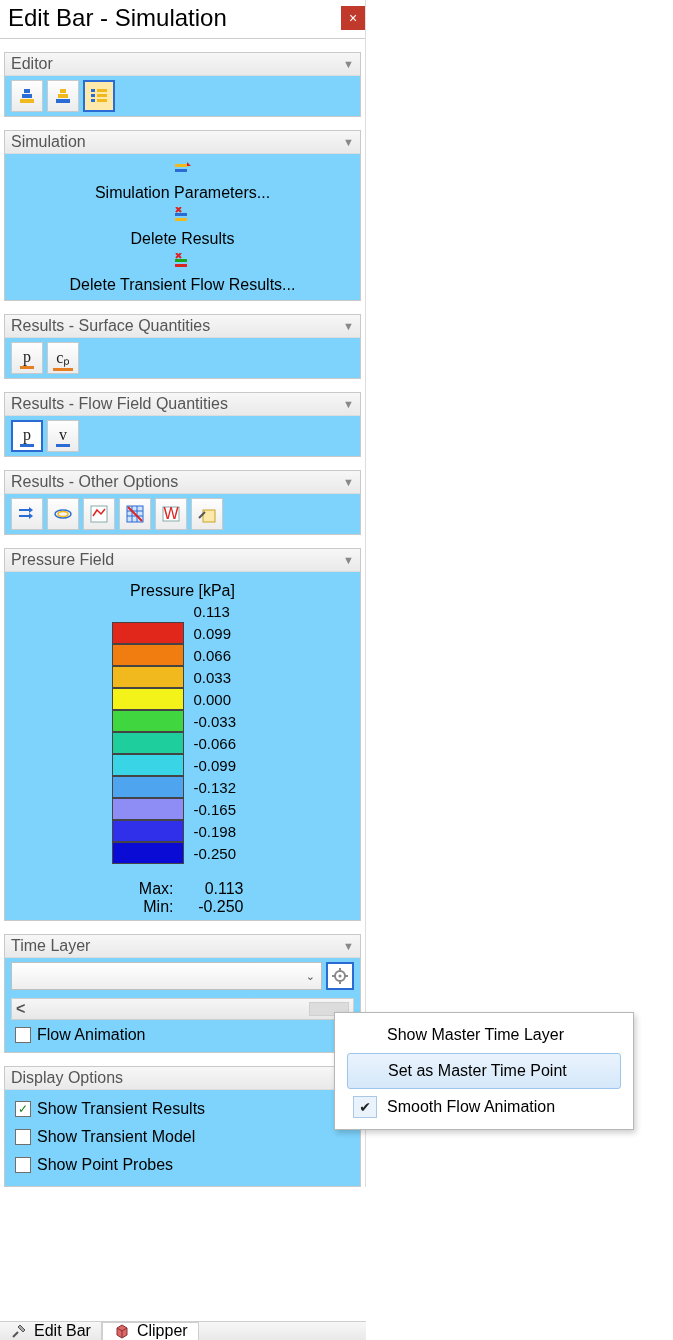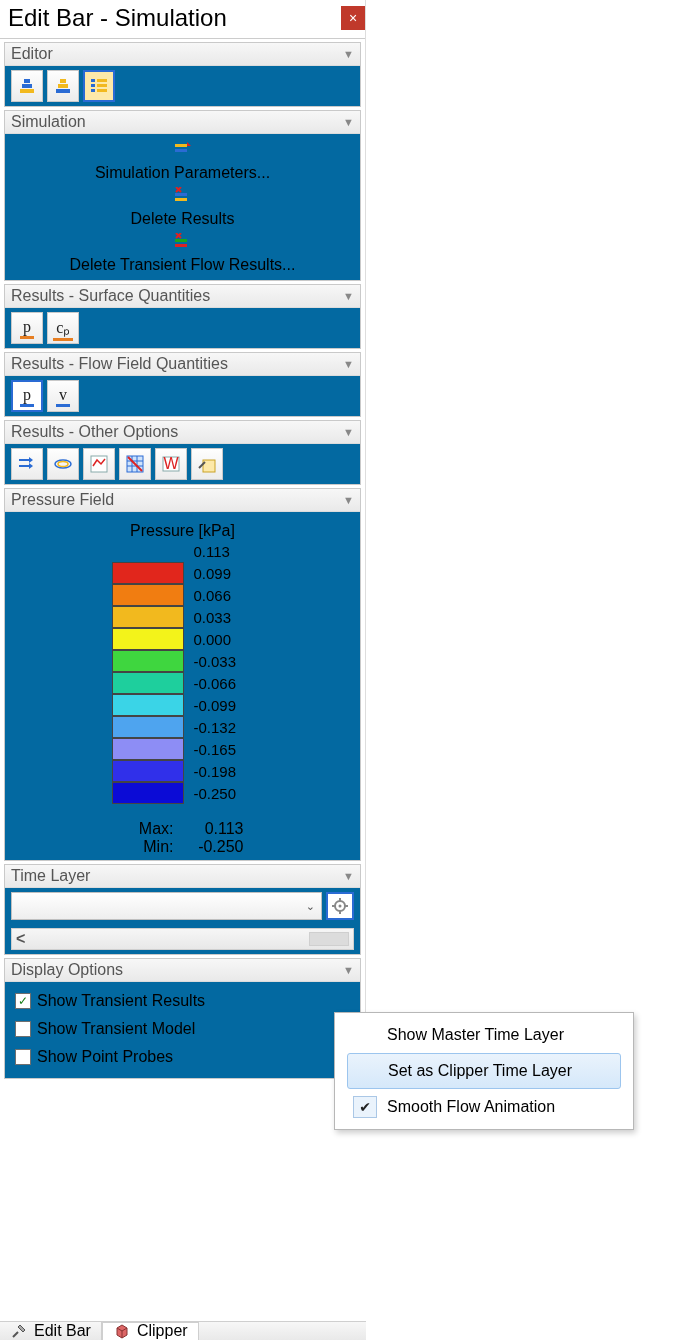--- a/index.html
+++ b/index.html
@@ -12,21 +12,21 @@
     padding: 4px 0 6px 8px; border-bottom: 1px solid #ccc;
   }
   .titlebar .title { font-size: 24px; }
   .close-btn {
     width: 24px; height: 24px; background: #c0392b; color: #fff;
     display: flex; align-items: center; justify-content: center;
     font-size: 14px; cursor: pointer; user-select: none;
   }
 
   .section {
-    border: 1px solid #c9c9c9; margin: 3px 4px 3px 4px; background: #0369a1;
+    border: 1px solid #c9c9c9; margin: 13px 4px 3px 4px; background: #7dd3fc;
   }
   .section-hdr {
     display: flex; align-items: center; justify-content: space-between;
     background: linear-gradient(#f7f7f7,#e9e9e9);
     padding: 2px 6px; color: #555; border-bottom: 1px solid #dcdcdc;
     cursor: default;
   }
   .section-hdr .chev { color: #888; font-size: 11px; }
   .section-body { padding: 4px 6px; }
 
@@ -377,20 +377,24 @@
                 <line x1="0" y1="8" x2="3" y2="8"></line>
                 <line x1="13" y1="8" x2="16" y2="8"></line>
               </g>
             </svg>
         </div>
       </div>
       <div class="scroll-mock">
         <span style="font-weight:bold;color:#555">&lt;</span>
         <span style="width:40px;height:14px;background:#dcdcdc;border:1px solid #cfcfcf"></span>
       </div>
+      <div class="check-row">
+        <span class="cbox"></span>
+        <span>Flow Animation</span>
+      </div>
     </div>
   </div>
 
   <div class="section">
     <div class="section-hdr">
       <span>Display Options</span>
       <span class="chev">▼</span>
     </div>
     <div class="opt-list" id="display-opts">
         <div class="check-row">
@@ -410,21 +414,21 @@
 
 </div>
 
 <div class="context-menu" id="ctxmenu">
     <div class="cm-item">
       <span class="cm-check"></span>
       <span>Show Master Time Layer</span>
     </div>
     <div class="cm-item hovered">
       <span class="cm-check"></span>
-      <span>Set as Clipper Time Layer</span>
+      <span>Set as Master Time Point</span>
     </div>
     <div class="cm-item checkedrow">
       <span class="cm-check"></span>
       <span>Smooth Flow Animation</span>
     </div>
   </div>
 
 <div class="bottom-tabs" id="bottom-tabs">
     <div class="tab">
       <span class="ticon">

